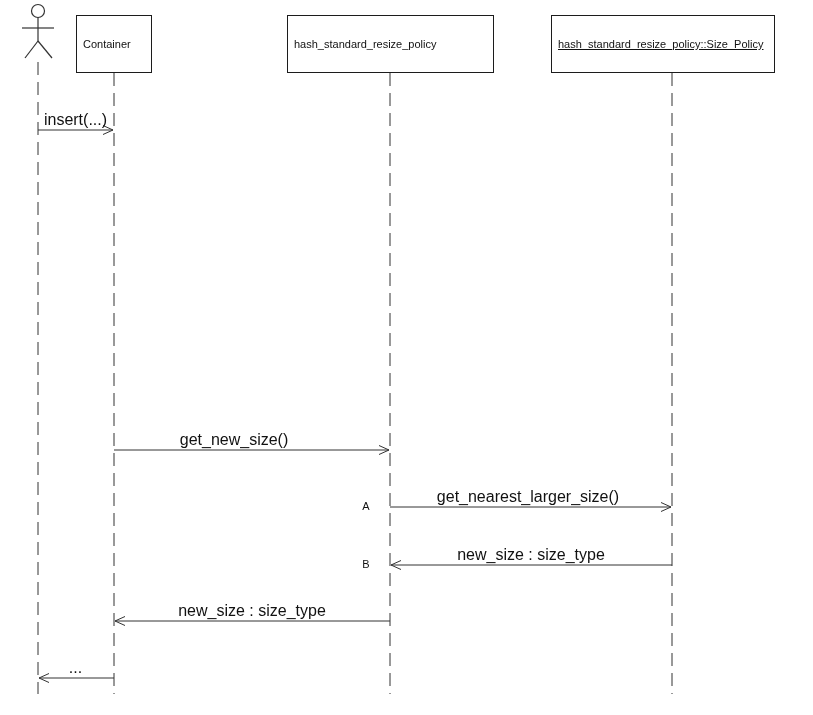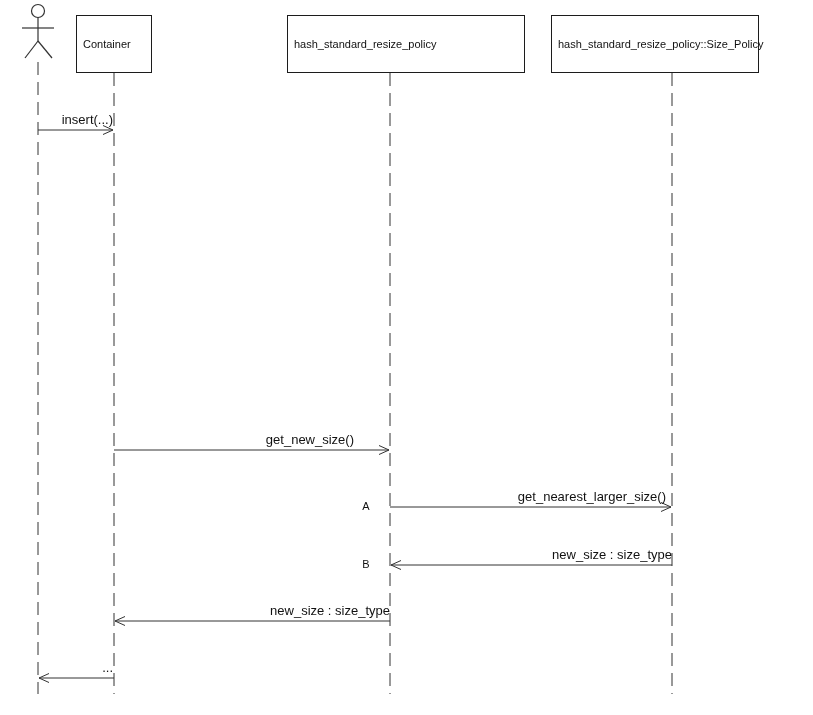--- a/index.html
+++ b/index.html
@@ -21,24 +21,24 @@
     background: #ffffff;
     display: flex;
     align-items: center;
     padding-left: 6px;
     font-size: 11px;
     color: #111111;
     white-space: nowrap;
   }
   .msg {
     position: absolute;
-    font-size: 13px;
+    font-size: 16px;
     line-height: 13px;
     color: #111111;
-    text-align: right;
+    text-align: center;
     white-space: nowrap;
   }
   .marker {
     position: absolute;
     font-size: 11px;
     line-height: 13px;
     color: #111111;
     text-align: center;
   }
 </style>
@@ -87,24 +87,24 @@
       <g>
         <line x1="114" y1="678" x2="39" y2="678"></line>
         <polyline points="49,673.5 39,678 49,682.5"></polyline>
       </g>
     </g>
   </svg>
 
   <div class="pbox" style="left:76px;  width:76px;">
     <span>Container</span>
   </div>
-  <div class="pbox" style="left:287px; width:238px;">
+  <div class="pbox" style="left:287px; width:207px;">
     <span>hash_standard_resize_policy</span>
   </div>
-  <div class="pbox" style="left:551px; width:208px;">
+  <div class="pbox" style="left:551px; width:224px;text-decoration:underline;">
     <span>hash_standard_resize_policy::Size_Policy</span>
   </div>
 
   <div class="msg" style="left:38px;  width:75px;  top:113px;">insert(...)</div>
   <div class="msg" style="left:114px; width:240px; top:433px;">get_new_size()</div>
   <div class="msg" style="left:390px; width:276px; top:490px;">get_nearest_larger_size()</div>
   <div class="msg" style="left:390px; width:282px; top:548px;">new_size : size_type</div>
   <div class="msg" style="left:114px; width:276px; top:604px;">new_size : size_type</div>
   <div class="msg" style="left:38px;  width:75px;  top:661px;">...</div>
 

